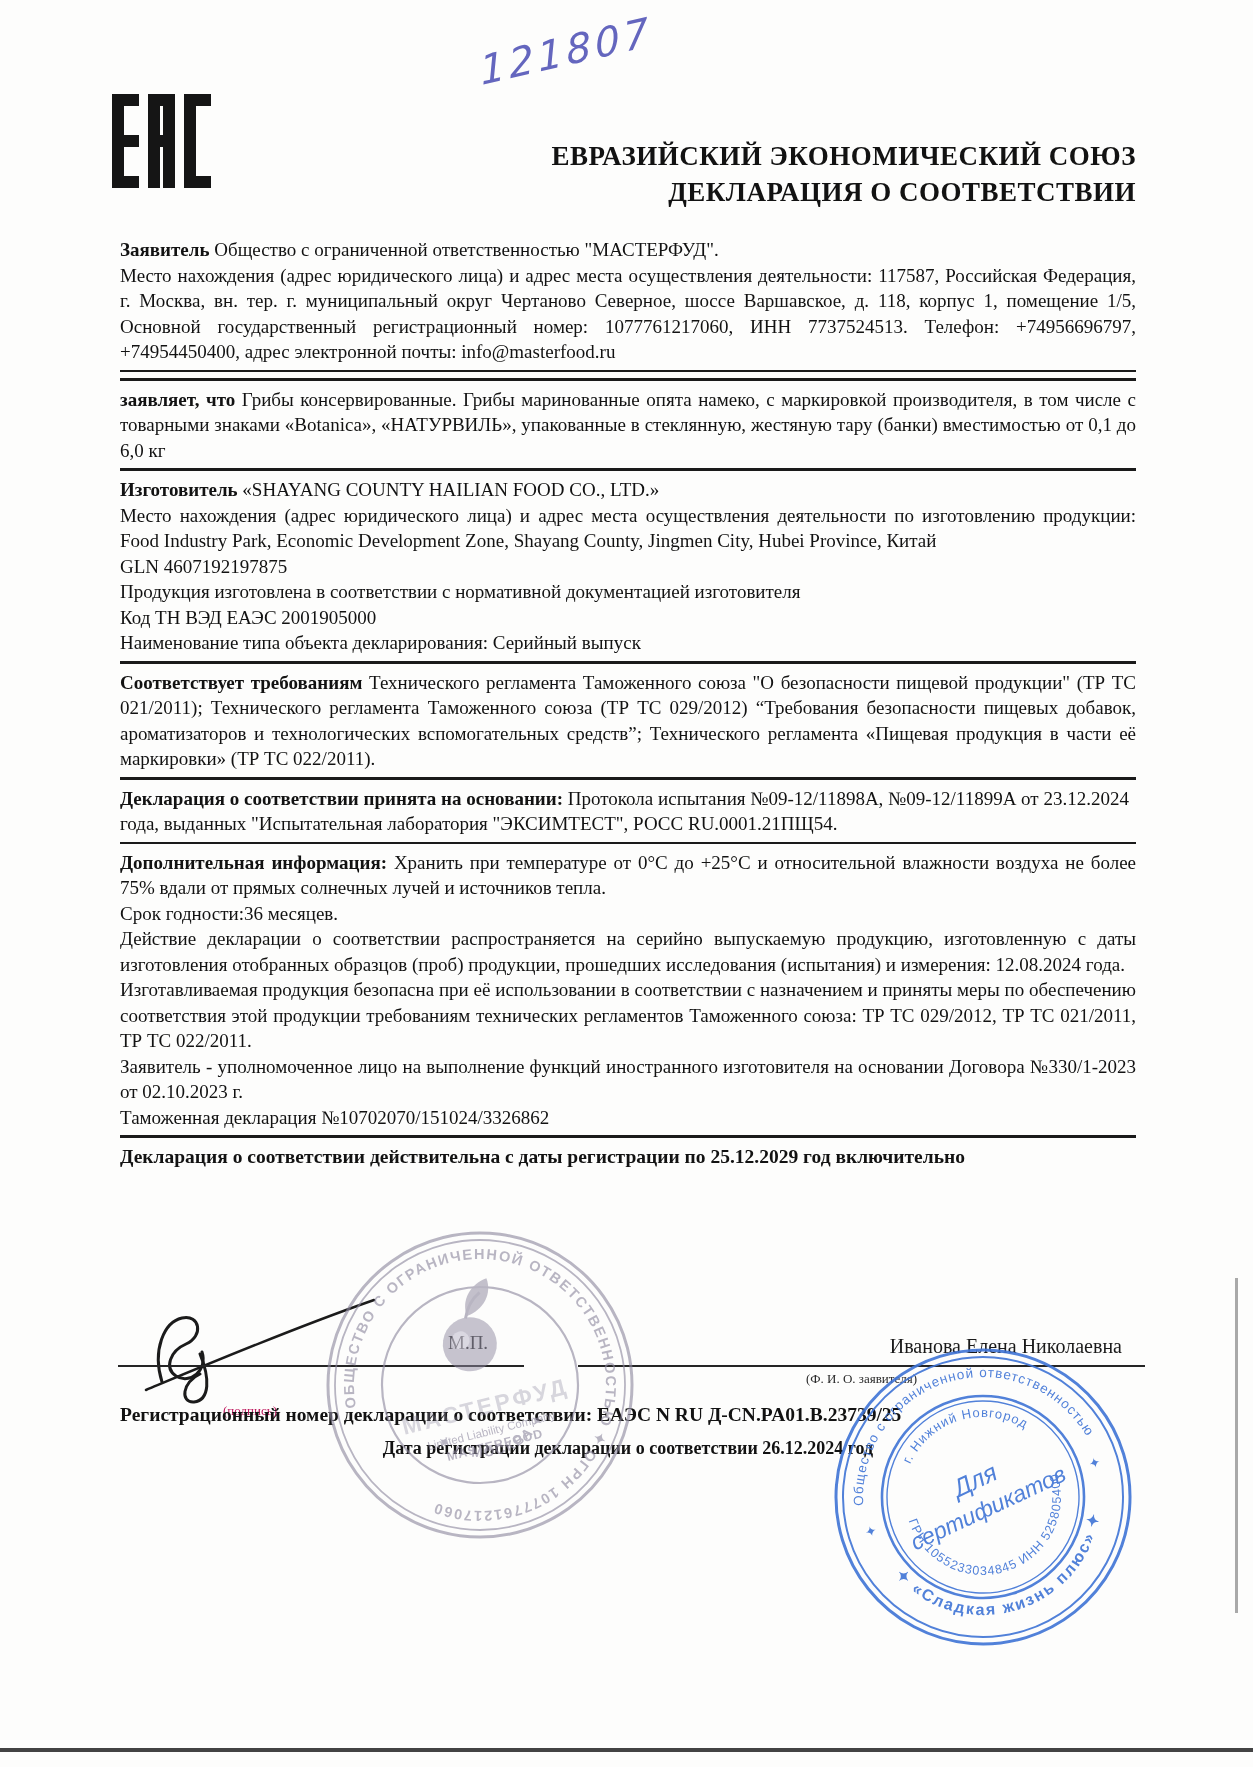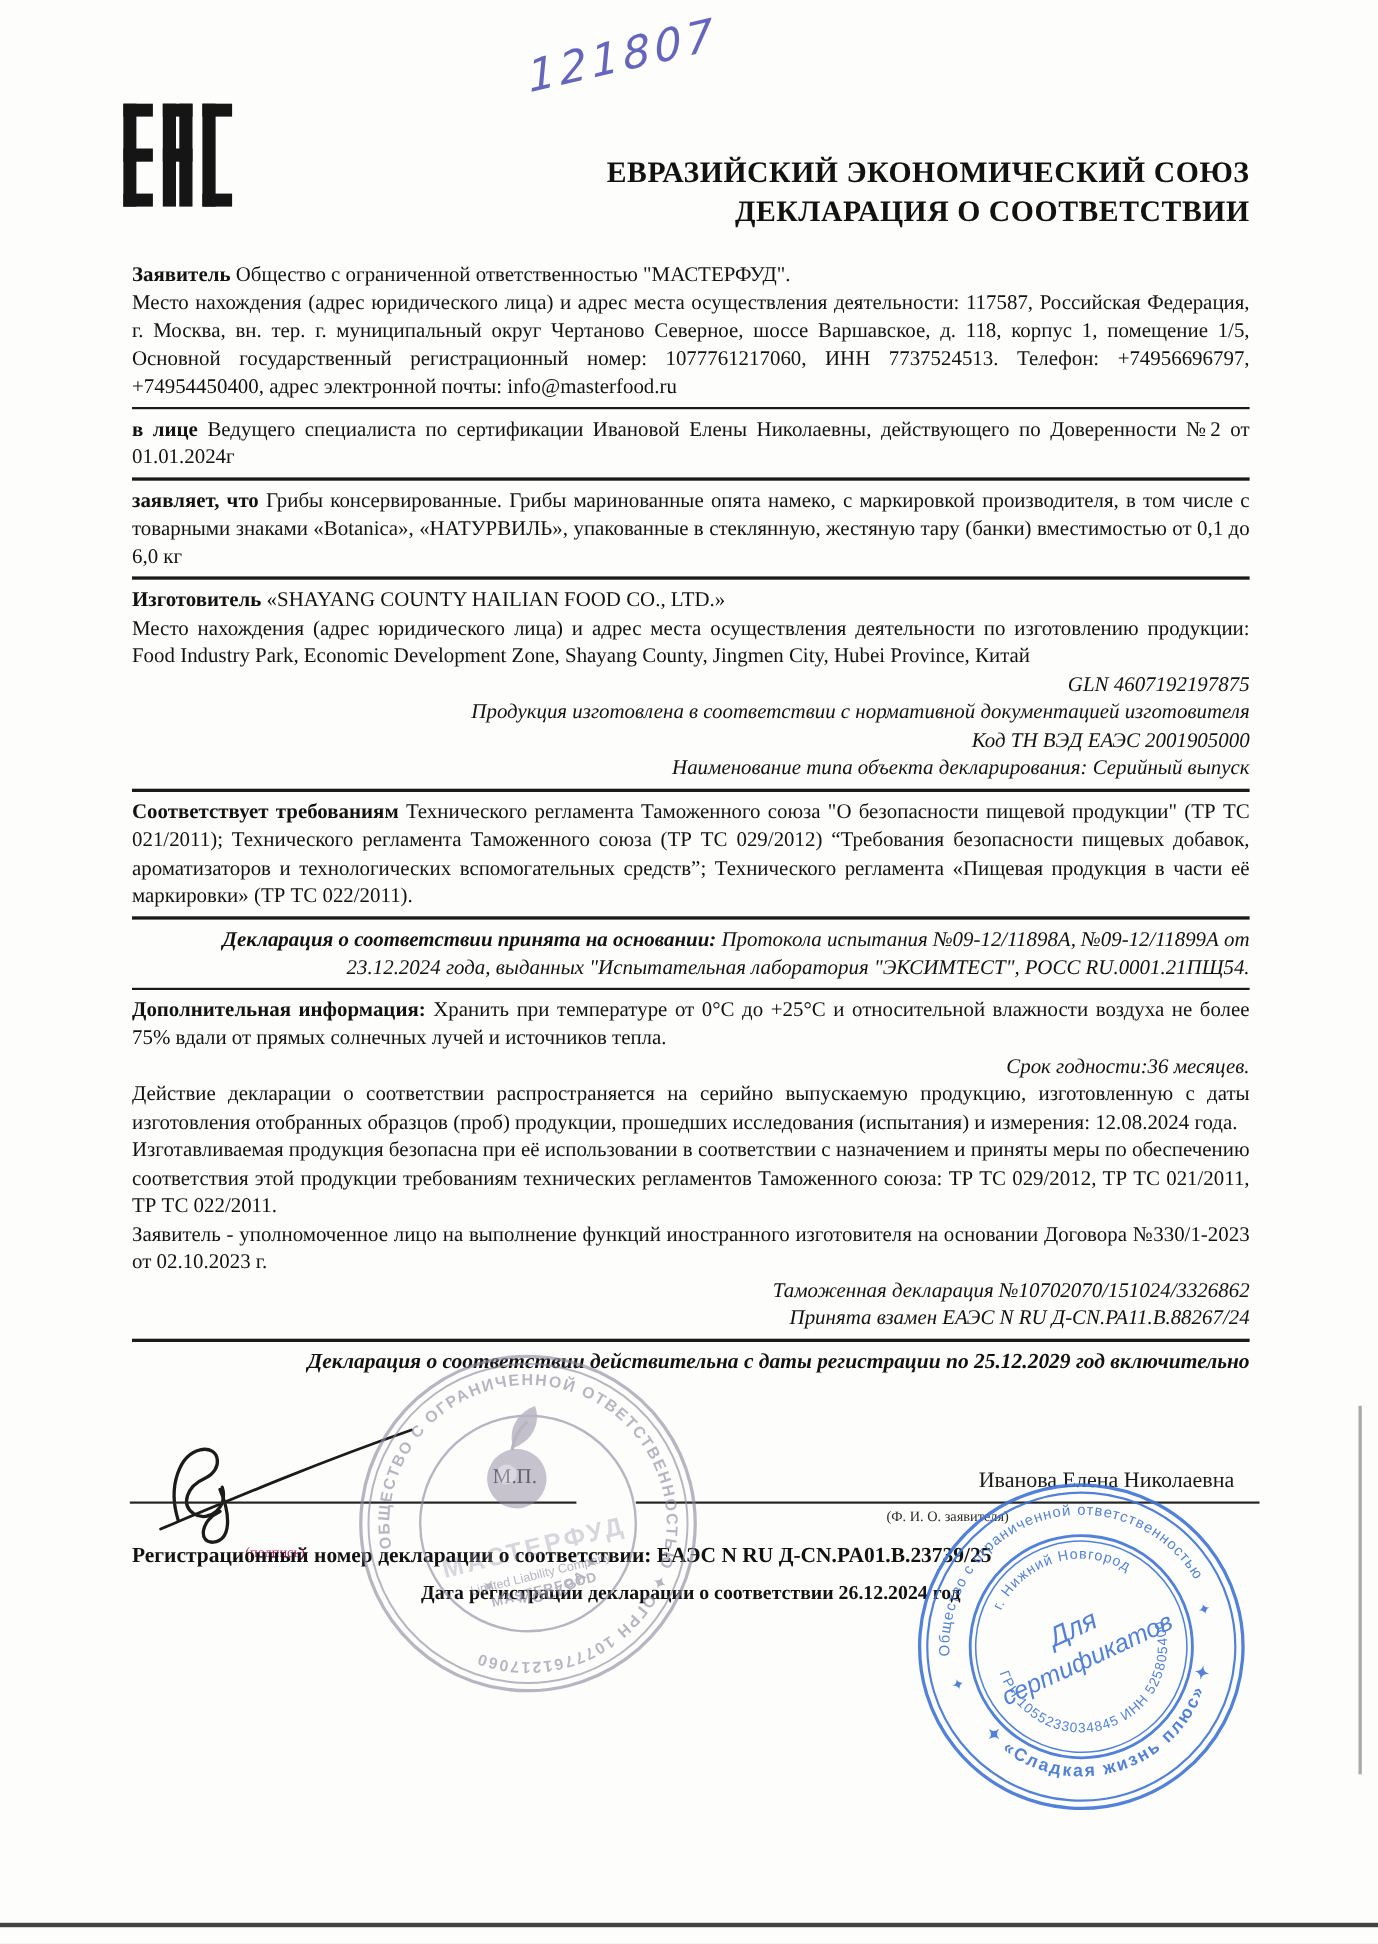--- a/index.html
+++ b/index.html
@@ -27,21 +27,21 @@
   .eac-logo{position:absolute;left:112px;top:94px;width:102px;height:94px;}
   
   .titles{position:absolute;left:120px;top:138px;width:1016px;text-align:right;}
   .titles .t1,.titles .t2{font-weight:bold;font-size:27px;letter-spacing:.5px;line-height:36px;}
   
   .content{
     position:absolute;left:120px;top:237px;width:1016px;
     font-size:19px;line-height:25.5px;
   }
   .content p{margin:0;text-align:justify;}
-  .content p.left{text-align:right;font-style:italic;}
+  .content p.left{text-align:left;}
   .content b{font-weight:bold;}
   .rule{height:2px;background:#1a1a1a;margin:5px 0 6px 0;}
   .rule.thick{height:3px;}
   .validity b{font-size:19.5px;margin-top:32px;}
   
   .sig-svg{position:absolute;left:138px;top:1292px;}
   .sig-line-left{position:absolute;left:118px;top:1365px;width:406px;height:2px;background:#252525;}
   .sig-line-right{position:absolute;left:578px;top:1365px;width:567px;height:2px;background:#252525;}
   .sig-caption{position:absolute;left:150px;top:1371px;width:200px;text-align:center;font-size:13px;color:#be185d;margin-top:32px;}
   .mp{position:absolute;left:448px;top:1332px;font-size:19px;color:#333;}
@@ -91,23 +91,20 @@
   </div>
 
   <div class="content">
 
     <div>
       <p class="para"><b>Заявитель </b><span>Общество с ограниченной ответственностью "МАСТЕРФУД".</span></p>
       <p class="para"><b></b><span>Место нахождения (адрес юридического лица) и адрес места осуществления деятельности: 117587, Российская Федерация, г. Москва, вн. тер. г. муниципальный округ Чертаново Северное, шоссе Варшавское, д. 118, корпус 1, помещение 1/5, Основной государственный регистрационный номер: 1077761217060, ИНН 7737524513. Телефон: +74956696797, +74954450400, адрес электронной почты: info@masterfood.ru</span></p>
     </div>
     <div class="rule"></div>
 
-    <div>
-      <p class="para"><b>в лице </b><span>Ведущего специалиста по сертификации Ивановой Елены Николаевны, действующего по Доверенности №2 от 01.01.2024г</span></p>
-    </div>
     <div class="rule thick"></div>
 
     <div>
       <p class="para"><b>заявляет, что </b><span>Грибы консервированные. Грибы маринованные опята намеко, с маркировкой производителя, в том числе с товарными знаками «Botanica», «НАТУРВИЛЬ», упакованные в стеклянную, жестяную тару (банки) вместимостью от 0,1 до 6,0 кг</span></p>
     </div>
     <div class="rule thick"></div>
 
     <div>
       <p class="para"><b>Изготовитель </b><span>«SHAYANG COUNTY HAILIAN FOOD CO., LTD.»</span></p>
       <p class="para"><b></b><span>Место нахождения (адрес юридического лица) и адрес места осуществления деятельности по изготовлению продукции: Food Industry Park, Economic Development Zone, Shayang County, Jingmen City, Hubei Province, Китай</span></p>
@@ -128,21 +125,20 @@
     </div>
     <div class="rule"></div>
 
     <div>
       <p class="para"><b>Дополнительная информация: </b><span>Хранить при температуре от 0°С до +25°С и относительной влажности воздуха не более 75% вдали от прямых солнечных лучей и источников тепла.</span></p>
       <p class="para left"><b></b><span>Срок годности:36 месяцев.</span></p>
       <p class="para"><b></b><span>Действие декларации о соответствии распространяется на серийно выпускаемую продукцию, изготовленную с даты изготовления отобранных образцов (проб) продукции, прошедших исследования (испытания) и измерения: 12.08.2024 года.</span></p>
       <p class="para"><b></b><span>Изготавливаемая продукция безопасна при её использовании в соответствии с назначением и приняты меры по обеспечению соответствия этой продукции требованиям технических регламентов Таможенного союза: ТР ТС 029/2012, ТР ТС 021/2011, ТР ТС 022/2011.</span></p>
       <p class="para"><b></b><span>Заявитель - уполномоченное лицо на выполнение функций иностранного изготовителя на основании Договора №330/1-2023 от 02.10.2023 г.</span></p>
       <p class="para left"><b></b><span>Таможенная декларация №10702070/151024/3326862</span></p>
-      <p class="para left"><b></b><span>Принята взамен ЕАЭС N RU Д-CN.PA11.B.88267/24</span></p>
     </div>
     <div class="rule thick"></div>
 
     <div>
       <p class="para left validity"><b>Декларация о соответствии действительна с даты регистрации по 25.12.2029 год включительно</b><span></span></p>
     </div>
 
   </div>
 
   <svg class="sig-svg" width="250" height="115" viewBox="0 0 250 115" xmlns="http://www.w3.org/2000/svg">

